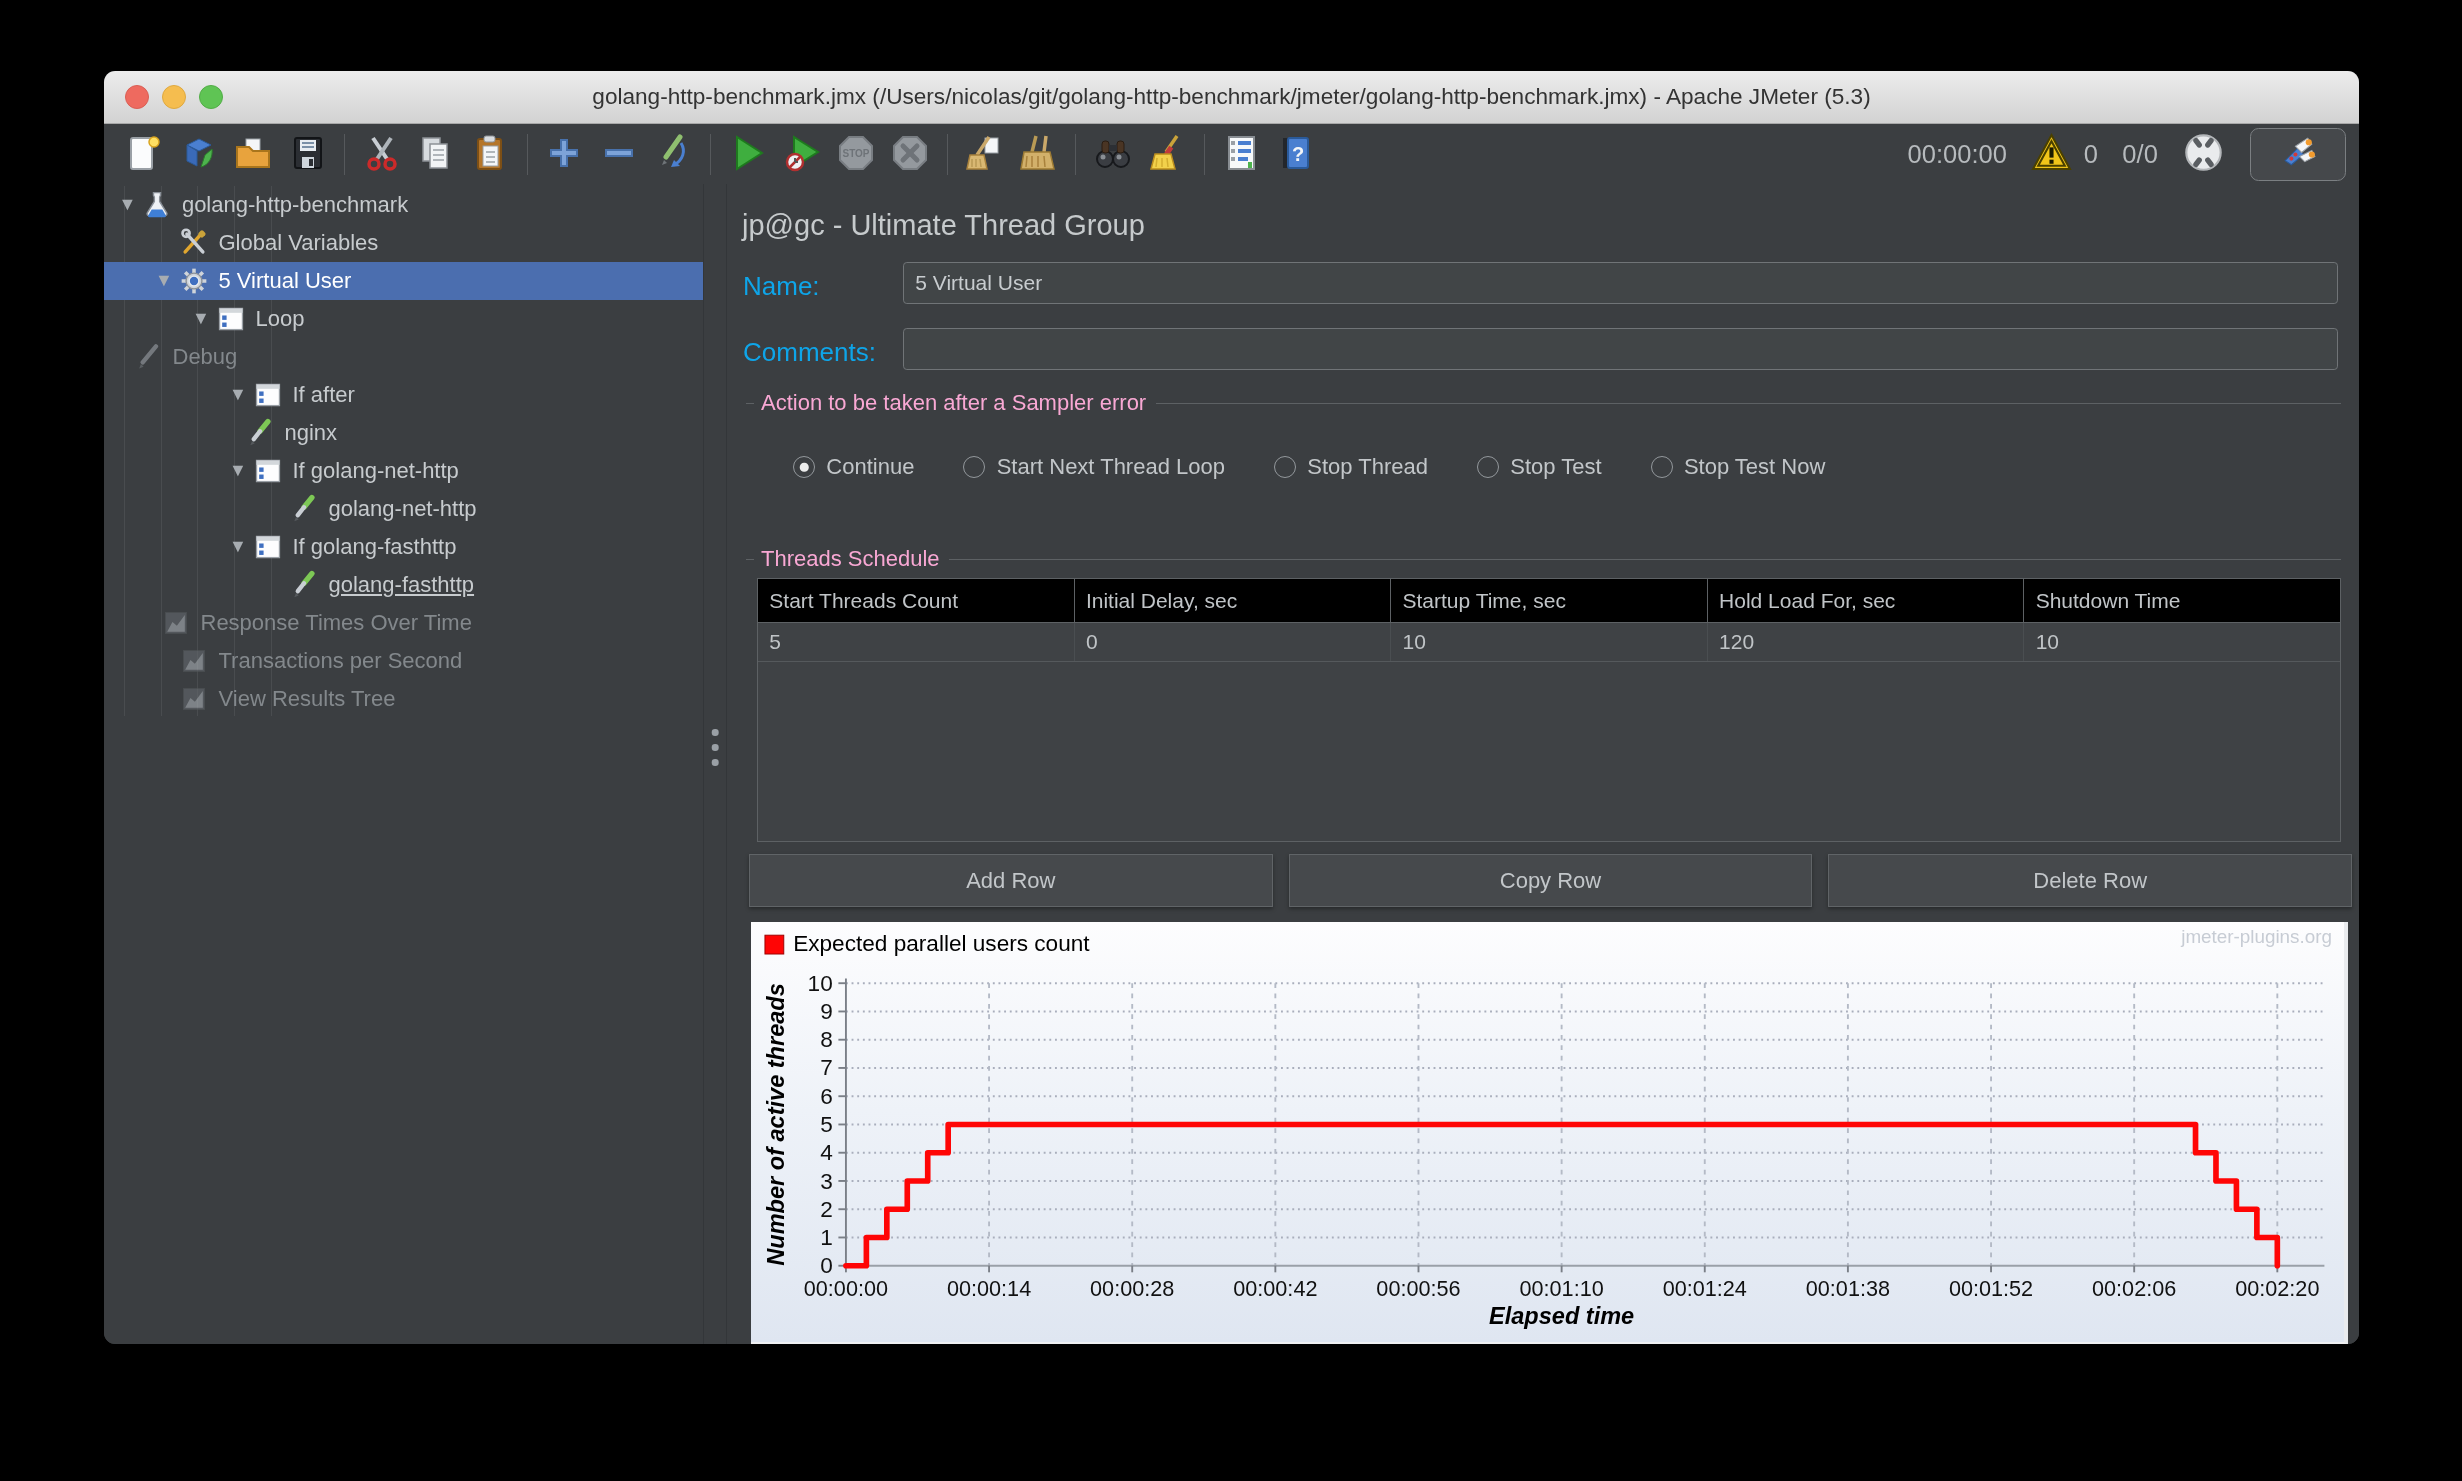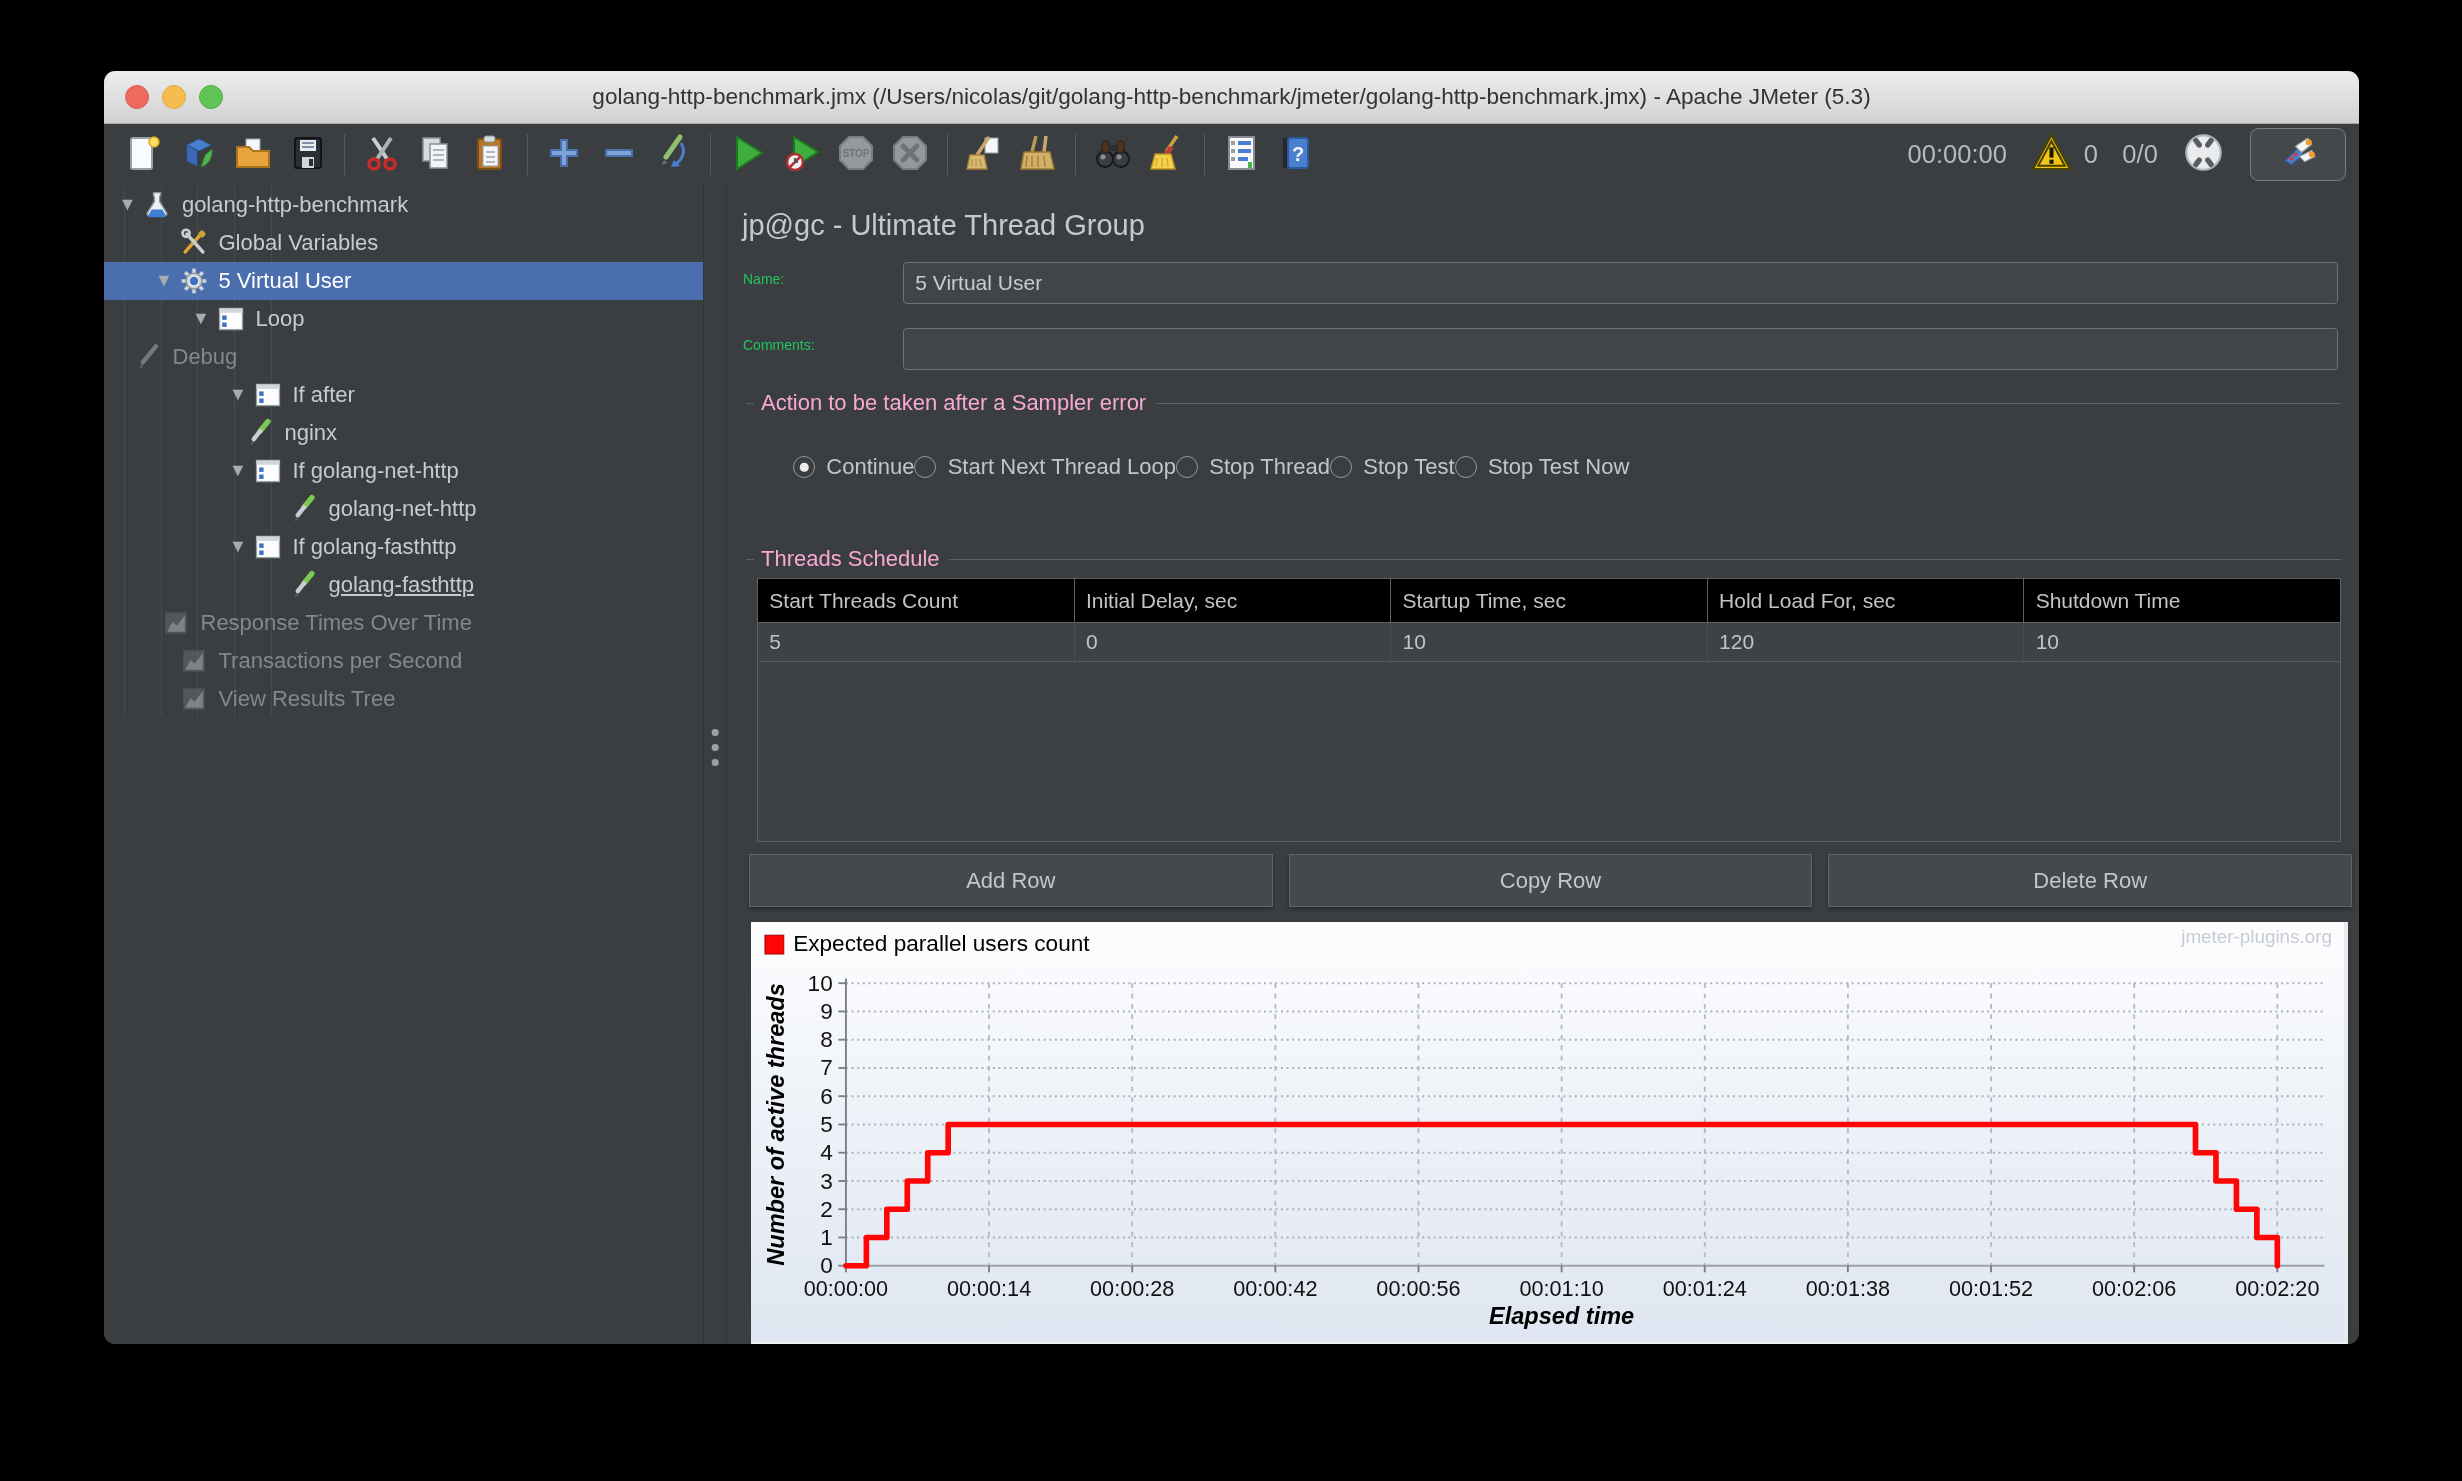--- a/index.html
+++ b/index.html
@@ -36,27 +36,27 @@
   .tri{width:28px;display:flex;align-items:center;justify-content:center;font-size:18px;color:#a7acb1;flex:none;}
   .ticon{width:32px;height:32px;flex:none;margin-right:8.5px;display:flex;align-items:center;justify-content:center;}
   .tree-row.disabled .ticon{opacity:.6;}
   .splitter{width:22px;background:#3b3e41;border-left:0.9px solid #333639;border-right:0.9px solid #333639;
     position:relative;}
   .splitter .dots{position:absolute;left:50%;top:47%;transform:translateX(-50%);display:flex;flex-direction:column;gap:8.5px;}
   .splitter .dots i{width:6.6px;height:6.6px;border-radius:50%;background:#9aa0a6;}
   .mainpanel{flex:1;position:relative;background:#3b3e41;overflow:hidden;}
   
   .mheader{position:absolute;left:15px;top:24.5px;font-size:29px;color:#c6cacc;}
-  .flabel{position:absolute;font-size:14px;color:#22c55e;}
+  .flabel{position:absolute;font-size:26px;color:#0ea5e9;}
   .tfield{position:absolute;left:176px;width:1410px;height:40px;background:#414547;border:0.9px solid #707477;
     border-radius:3.8px;color:#c8cccf;font-size:21px;padding:0 11.3px;font-family:"Liberation Sans",sans-serif;outline:none;}
   .fs-title{position:absolute;left:19px;width:1595px;display:flex;align-items:center;font-size:22px;color:#f9a8d4;}
   .fs-title::before{content:"";width:7.5px;height:0.9px;background:#5d6164;margin-right:7.5px;}
   .fs-title::after{content:"";flex:1;height:0.9px;background:#5d6164;margin-left:9.4px;}
-  .radio-row{position:absolute;left:66px;top:270px;display:flex;align-items:center;}
+  .radio-row{position:absolute;left:66px;top:270px;display:flex;align-items:center;gap:49px;}
   .radio{display:flex;align-items:center;gap:11.3px;font-size:22px;color:#c2c6c9;}
   .rc{width:22px;height:22px;border-radius:50%;border:1.9px solid #93989c;box-sizing:border-box;position:relative;flex:none;}
   .rc.checked::after{content:"";position:absolute;left:50%;top:50%;width:8.5px;height:8.5px;border-radius:50%;
     background:#ececec;transform:translate(-50%,-50%);}
   
   .tbl{position:absolute;left:30px;top:394px;width:1584px;height:264px;background:#3f4245;
     border:0.9px solid #5d6164;box-sizing:border-box;display:flex;flex-direction:column;}
   .tbl-head{display:flex;height:43px;flex:none;background:#000000;border-bottom:0.9px solid #5d6164;}
   .tbl-th{flex:1;display:flex;align-items:center;padding-left:11.3px;font-size:21px;color:#c0c4c7;
     border-right:0.9px solid #5d6164;box-sizing:border-box;}

